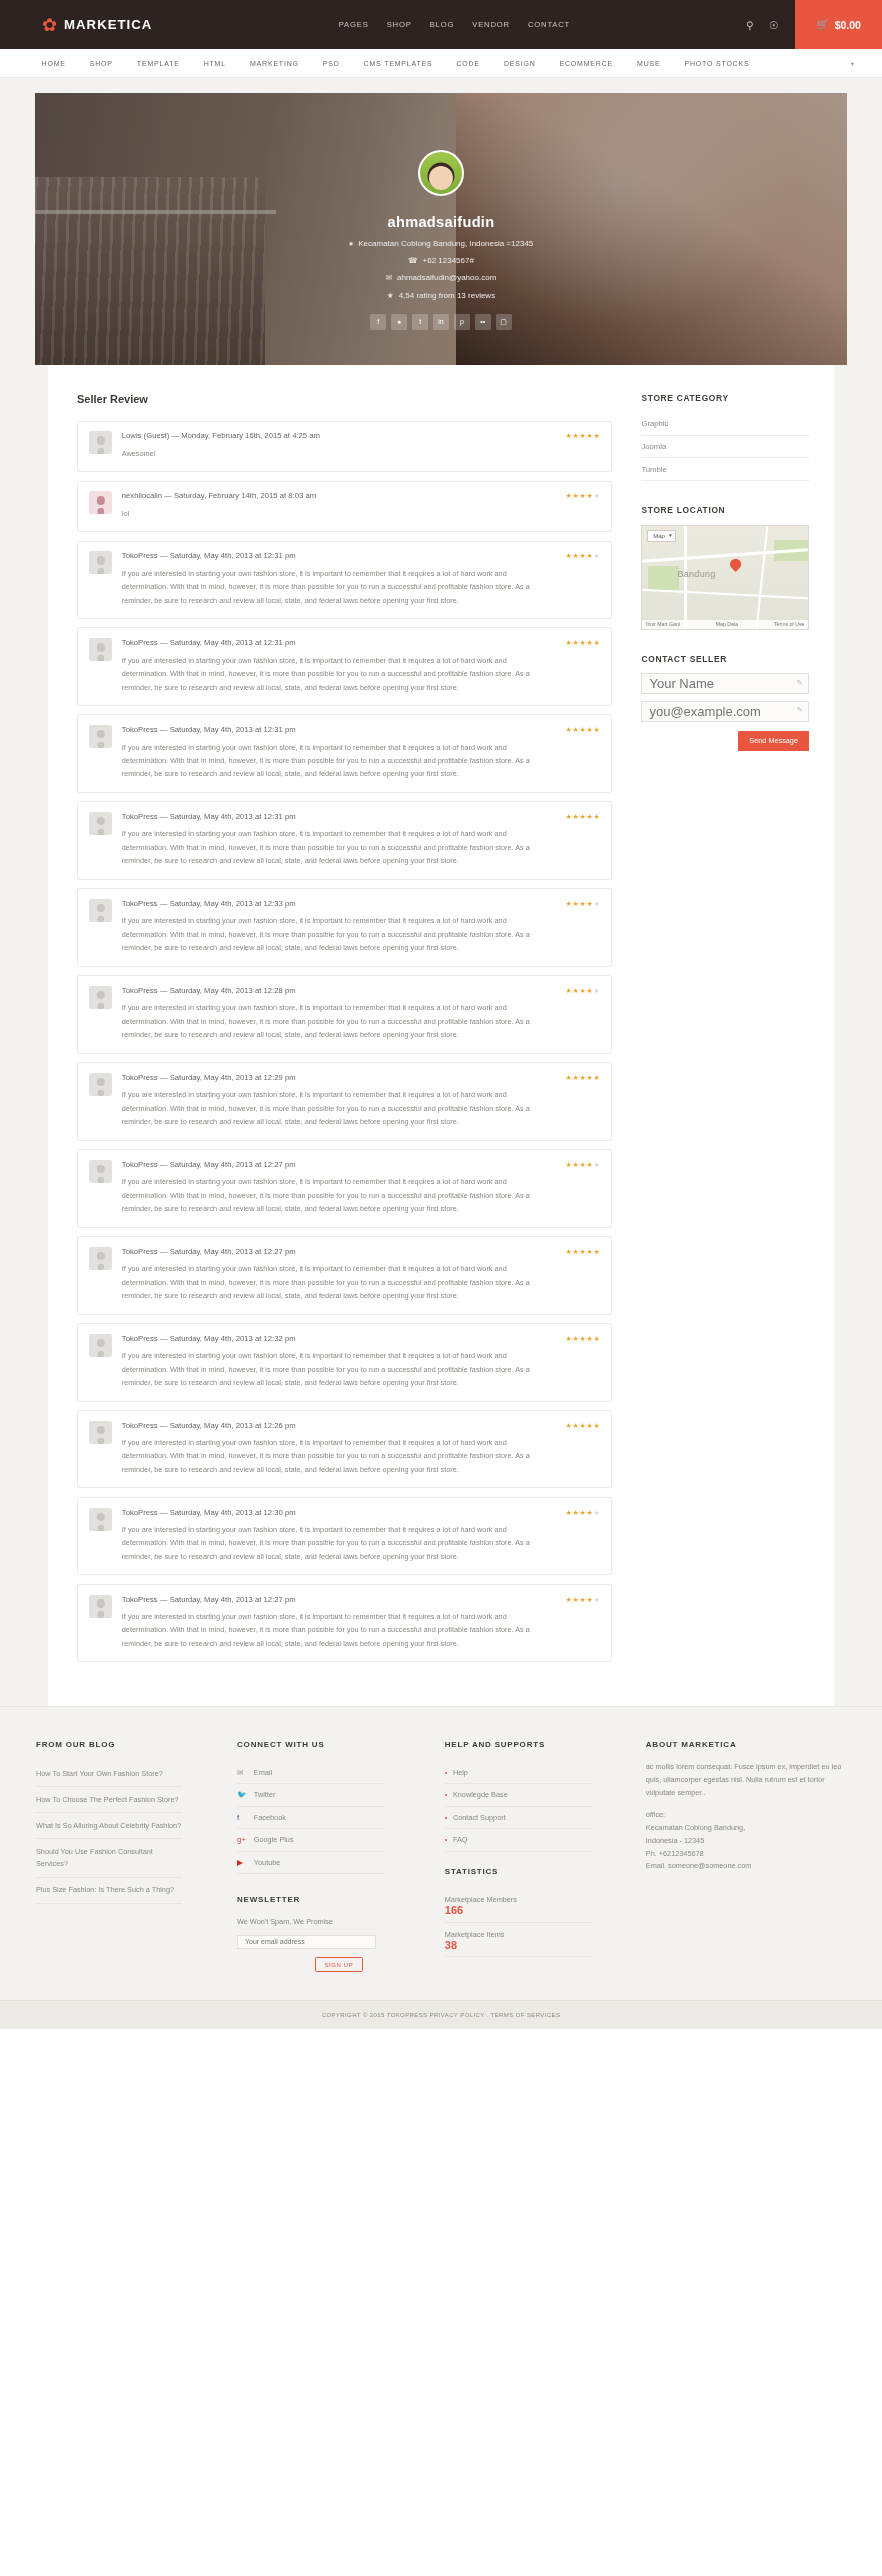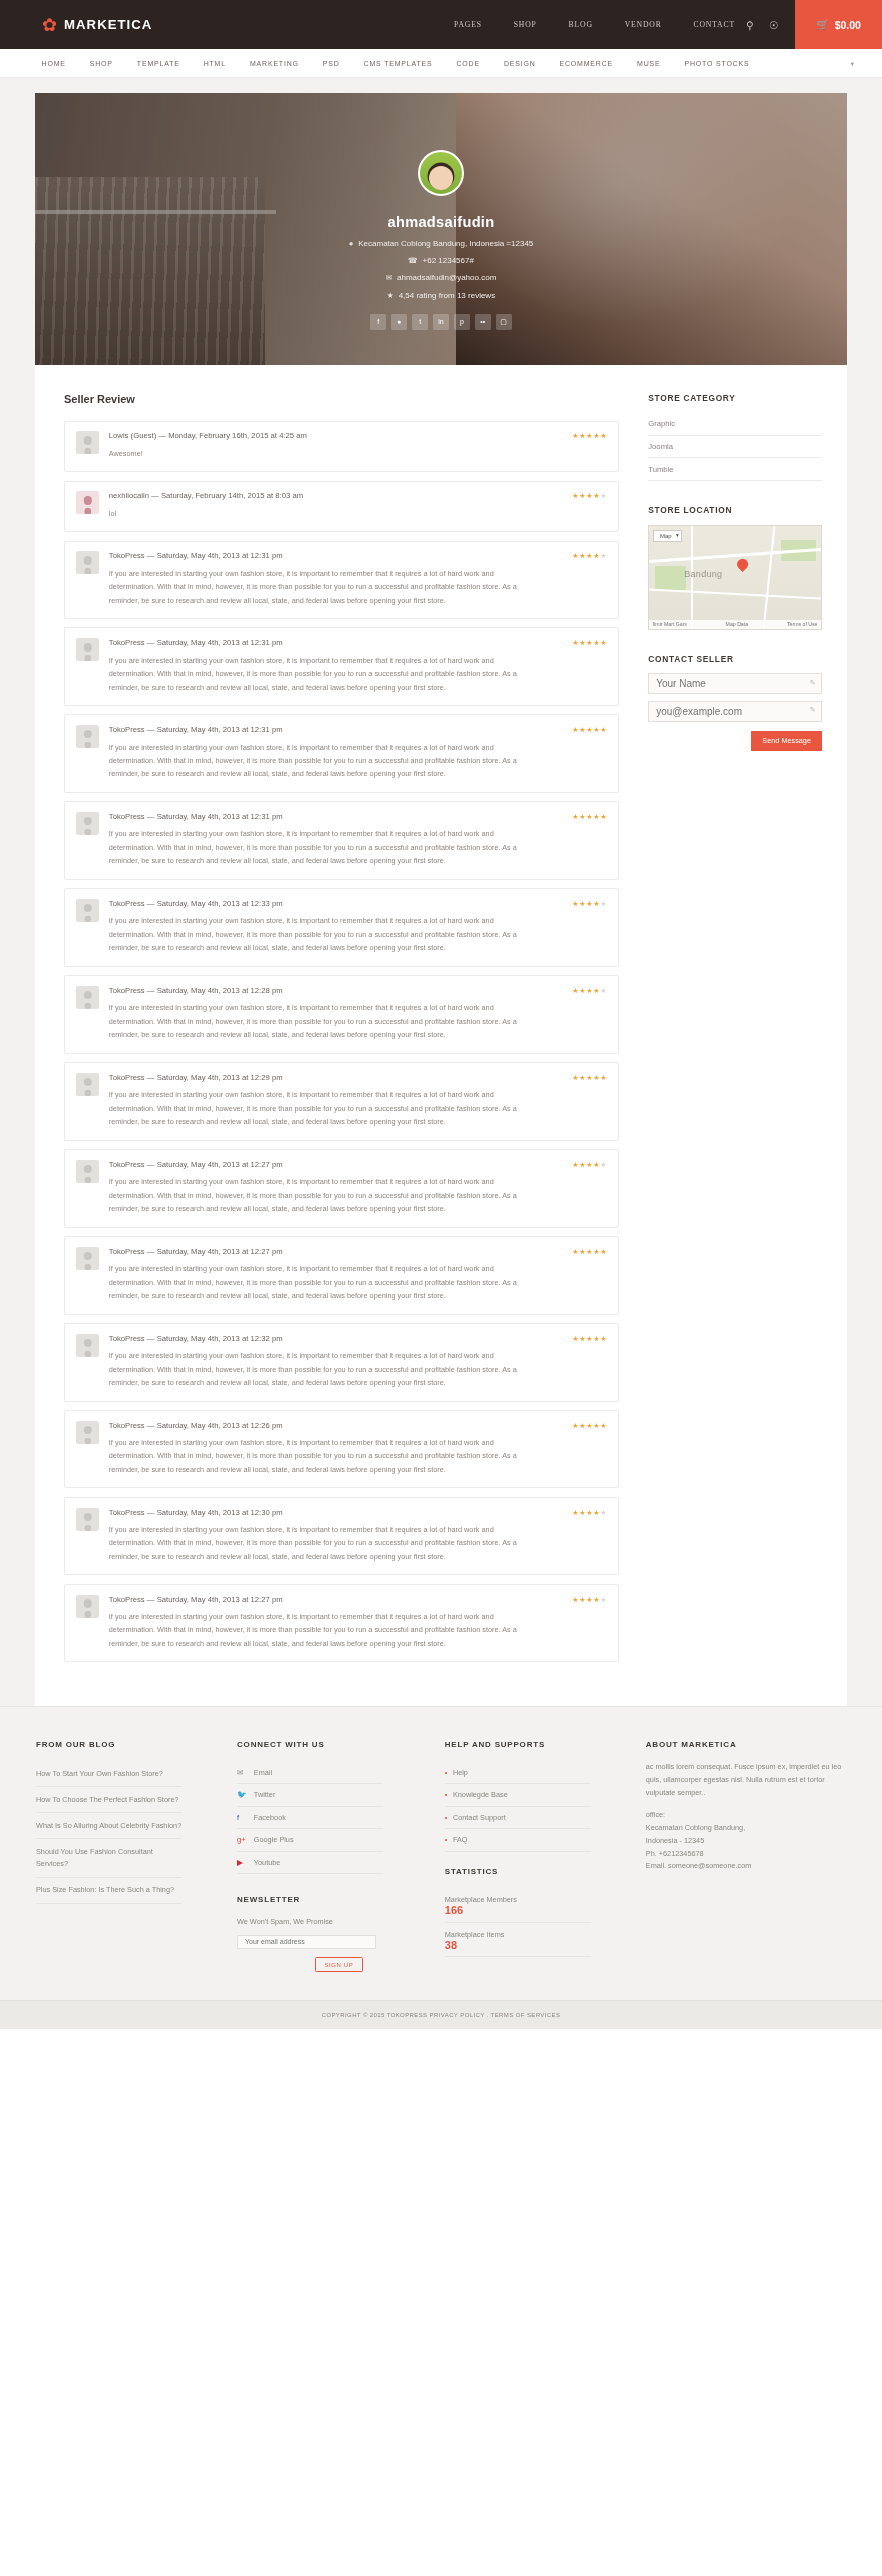--- a/index.html
+++ b/index.html
@@ -30,24 +30,23 @@
   .logo-text {
     color: #fff;
     font-size: 13.2px;
     letter-spacing: 1px;
     font-weight: bold;
   }
   .topnav {
     flex: 1;
     display: flex;
     align-items: center;
-    justify-content: flex-end;
-    gap: 32px;
+    justify-content: center;
+    gap: 18px;
     padding-right: 11px;
-    font-family: Liberation Serif, serif;
   }
   .topnav a {
     color: #cfc6c2;
     font-size: 7.7px;
     letter-spacing: 0.8px;
     text-decoration: none;
   }
   .topicons { display: flex; align-items: center; gap: 15.3px; padding-right: 16.7px; }
   .topicons .ic { color: #cfc6c2; font-size: 10.5px; }
   .cart-btn {
@@ -159,21 +158,21 @@
   }
   .hero-social span {
     width: 16px; height: 16px;
     background: rgba(255,255,255,0.22);
     border-radius: 1.4px;
     display: flex; align-items: center; justify-content: center;
     font-size: 7px; color: #fff;
   }
 
   
-  .content-outer { padding: 0 35px; background: #f3f2f0; }
+  .content-outer { padding: 0 48px; background: #f3f2f0; }
   .content {
     background: #fff;
     display: flex;
     padding: 28px 0 35px 0;
   }
   .col-left { width: 614px; padding: 0 29px 0 29px; }
   .col-right { width: 199px; padding-right: 25px; }
 
   .section-title {
     font-size: 11px;
@@ -279,21 +278,21 @@
     font-size: 5.2px; color: #777;
     display: flex; justify-content: space-between;
     padding: 1.4px 3.5px;
   }
 
   .field {
     width: 100%;
     height: 21px;
     border: 0.7px solid #e2e0dd;
     background: #fbfaf9;
-    font-size: 10px;
+    font-size: 13px;
     color: #9a948f;
     padding: 0 18px 0 7px;
     margin-bottom: 6.3px;
     font-family: "Liberation Sans", sans-serif;
     position: relative;
   }
   .field-wrap { position: relative; }
   .field-ic {
     position: absolute; right: 6.3px; top: 5.6px;
     font-size: 7px; color: #b8b2ac;

